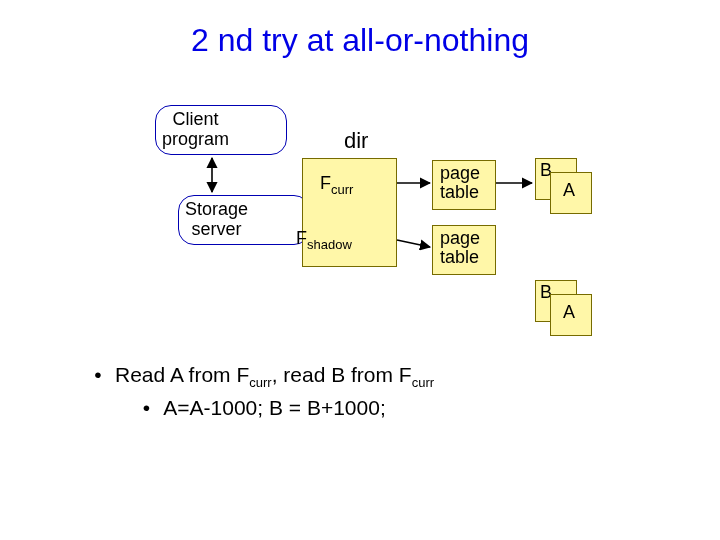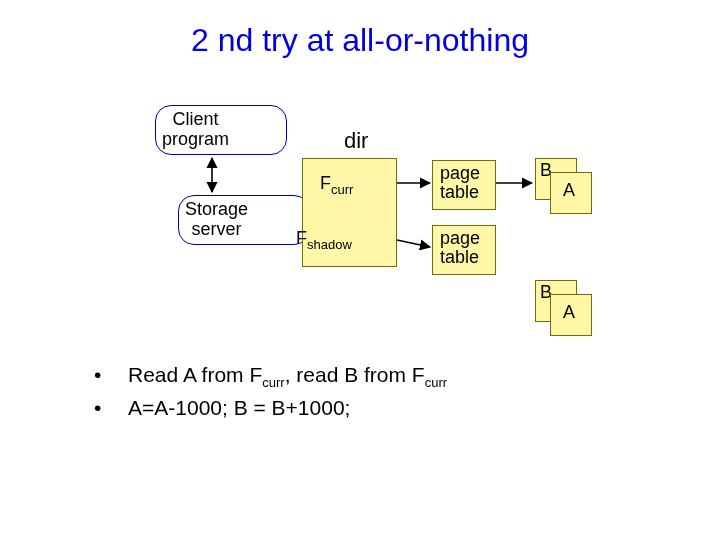--- a/index.html
+++ b/index.html
@@ -41,24 +41,25 @@
     position: absolute;
     font-size: 22px;
   }
   .box-label {
     position: absolute;
     font-size: 18px;
   }
   .sub { font-size: 13px; vertical-align: sub; }
   .bullets {
     position: absolute;
-    left: 94px;
+    left: 81px;
     top: 360px;
     font-size: 21px;
     line-height: 1.42;
+    text-align: center;
   }
   .bullets .row { white-space: nowrap; }
   .bullets .dot { display:inline-block; width: 34px; }
   svg.arrows {
     position: absolute;
     left: 0; top: 0;
     width: 720px; height: 540px;
     pointer-events: none;
   }
 </style>

